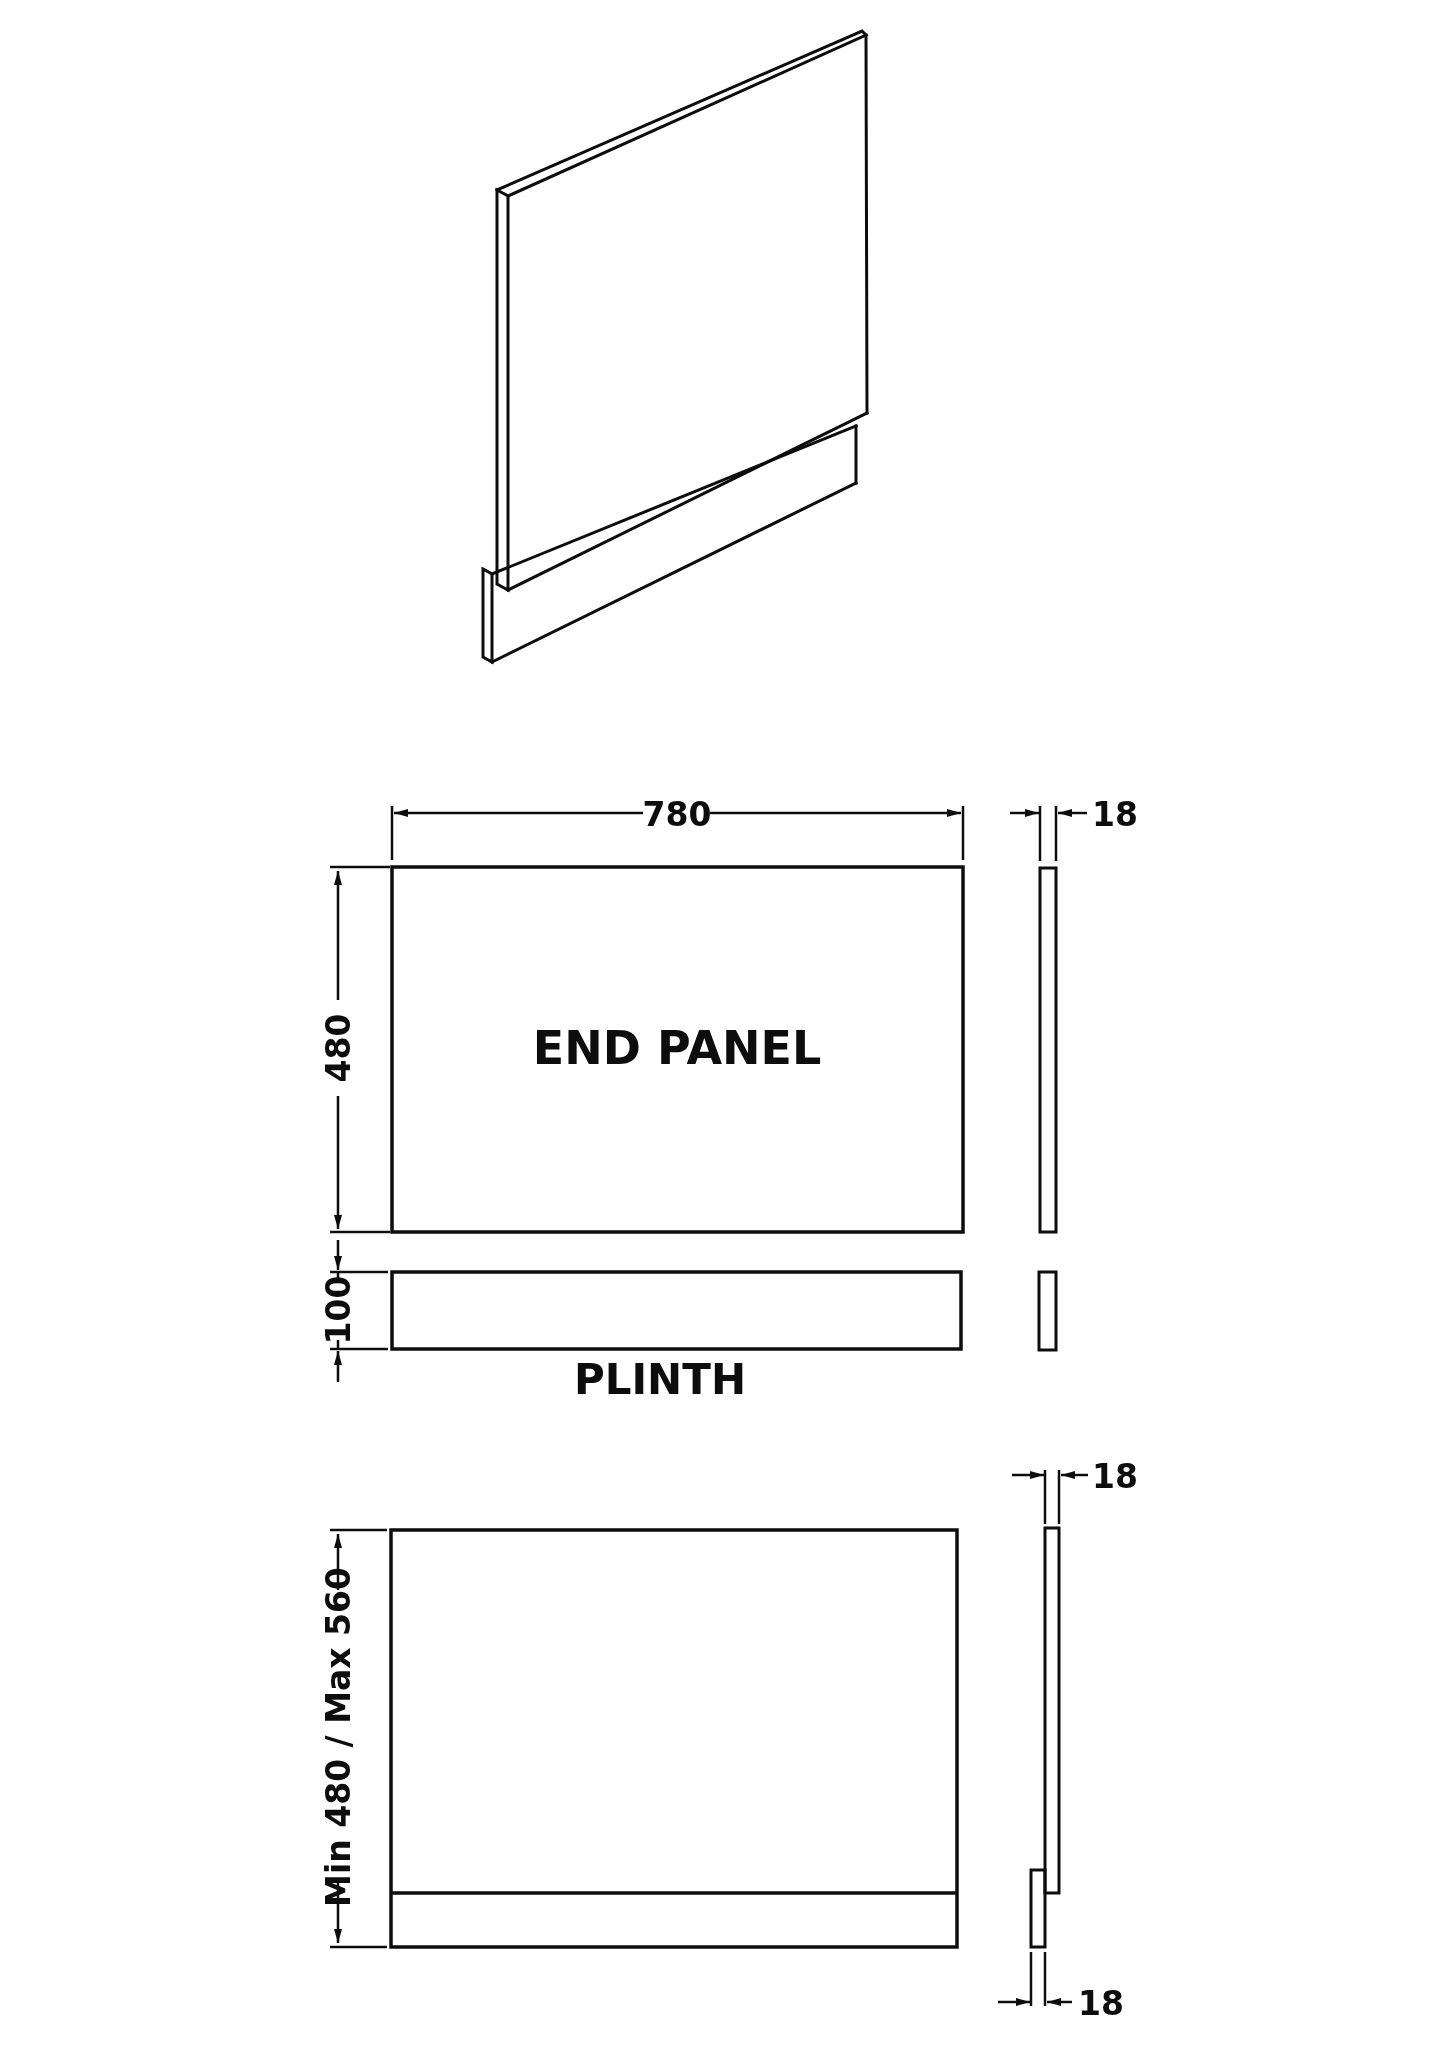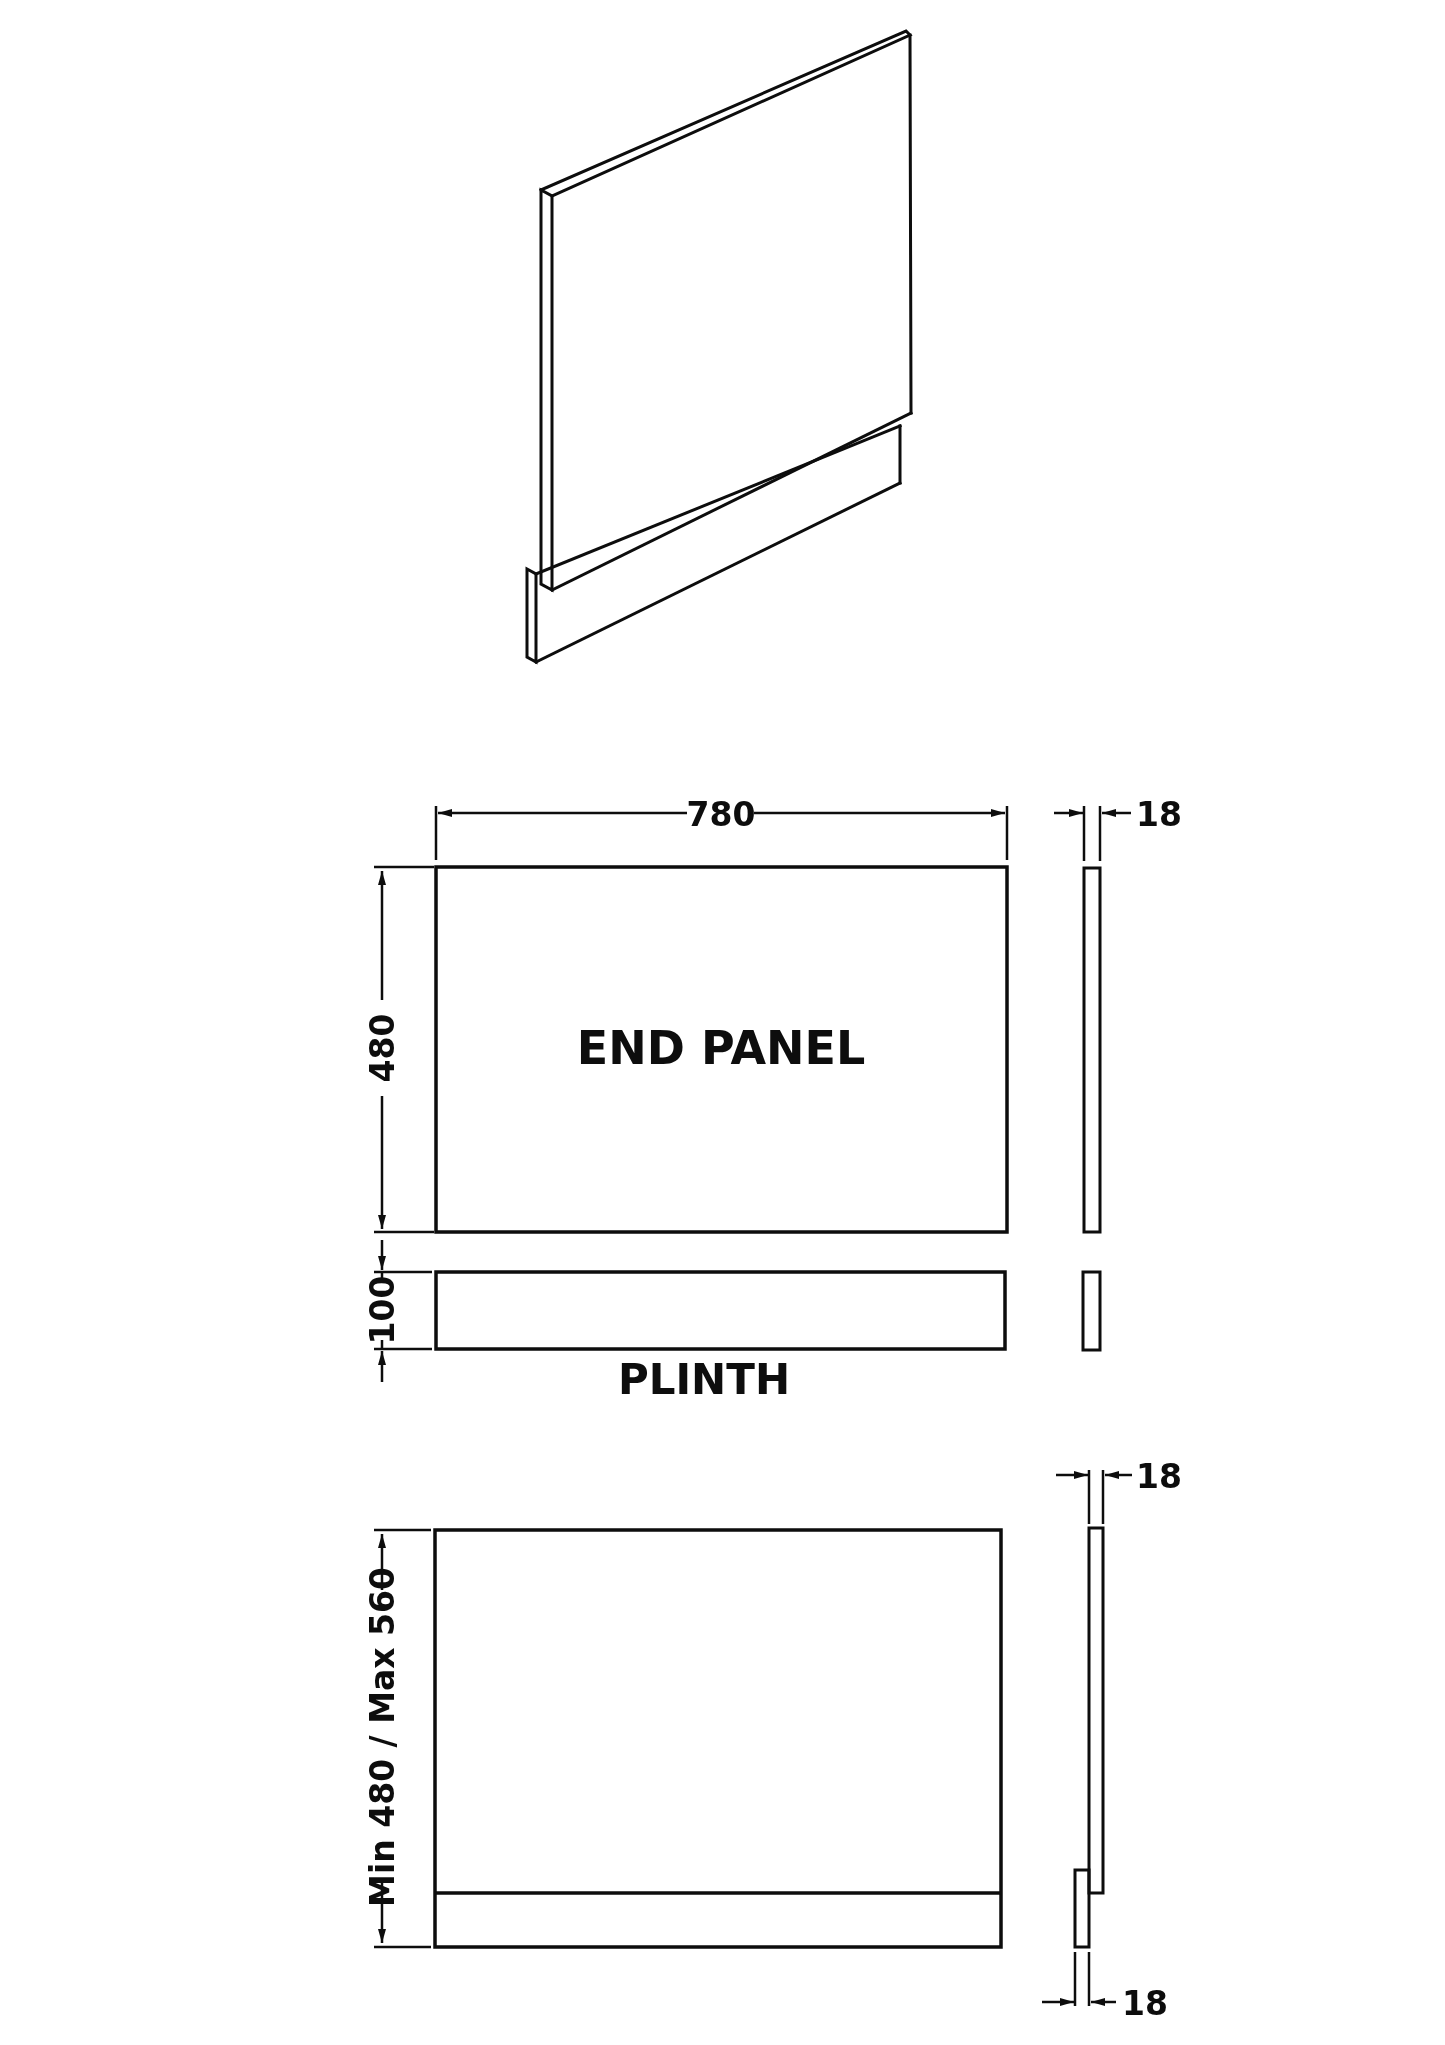--- a/index.html
+++ b/index.html
@@ -1,16 +1,16 @@
 <!DOCTYPE html>
 <html><head>
 <meta charset="utf-8">
 <style>
   html,body{margin:0;padding:0;background:#ffffff;}
-  .page{position:relative;width:1254px;height:2045px;background:#fff;font-family:"DejaVu Sans","Liberation Sans",sans-serif;margin-left:44px;}
+  .page{position:relative;width:1254px;height:2045px;background:#fff;font-family:"DejaVu Sans","Liberation Sans",sans-serif;}
   svg{display:block;}
   text{fill:#0d0d0d;font-family:"DejaVu Sans","Liberation Sans",sans-serif;font-weight:bold;}
   .dim-text{font-size:33px;}
   .dim-text-sm{font-size:33px;}
   .label-text{font-size:46px;}
   .label-text-sm{font-size:42px;}
   .outline{stroke:#0d0d0d;stroke-width:3;fill:none;stroke-linejoin:miter;stroke-linecap:square;}
   .rect-face{stroke:#0d0d0d;stroke-width:3.5;fill:none;}
   .thin-rect{stroke:#0d0d0d;stroke-width:3;fill:none;}
   .dim-line{stroke:#0d0d0d;stroke-width:2.5;fill:none;}

